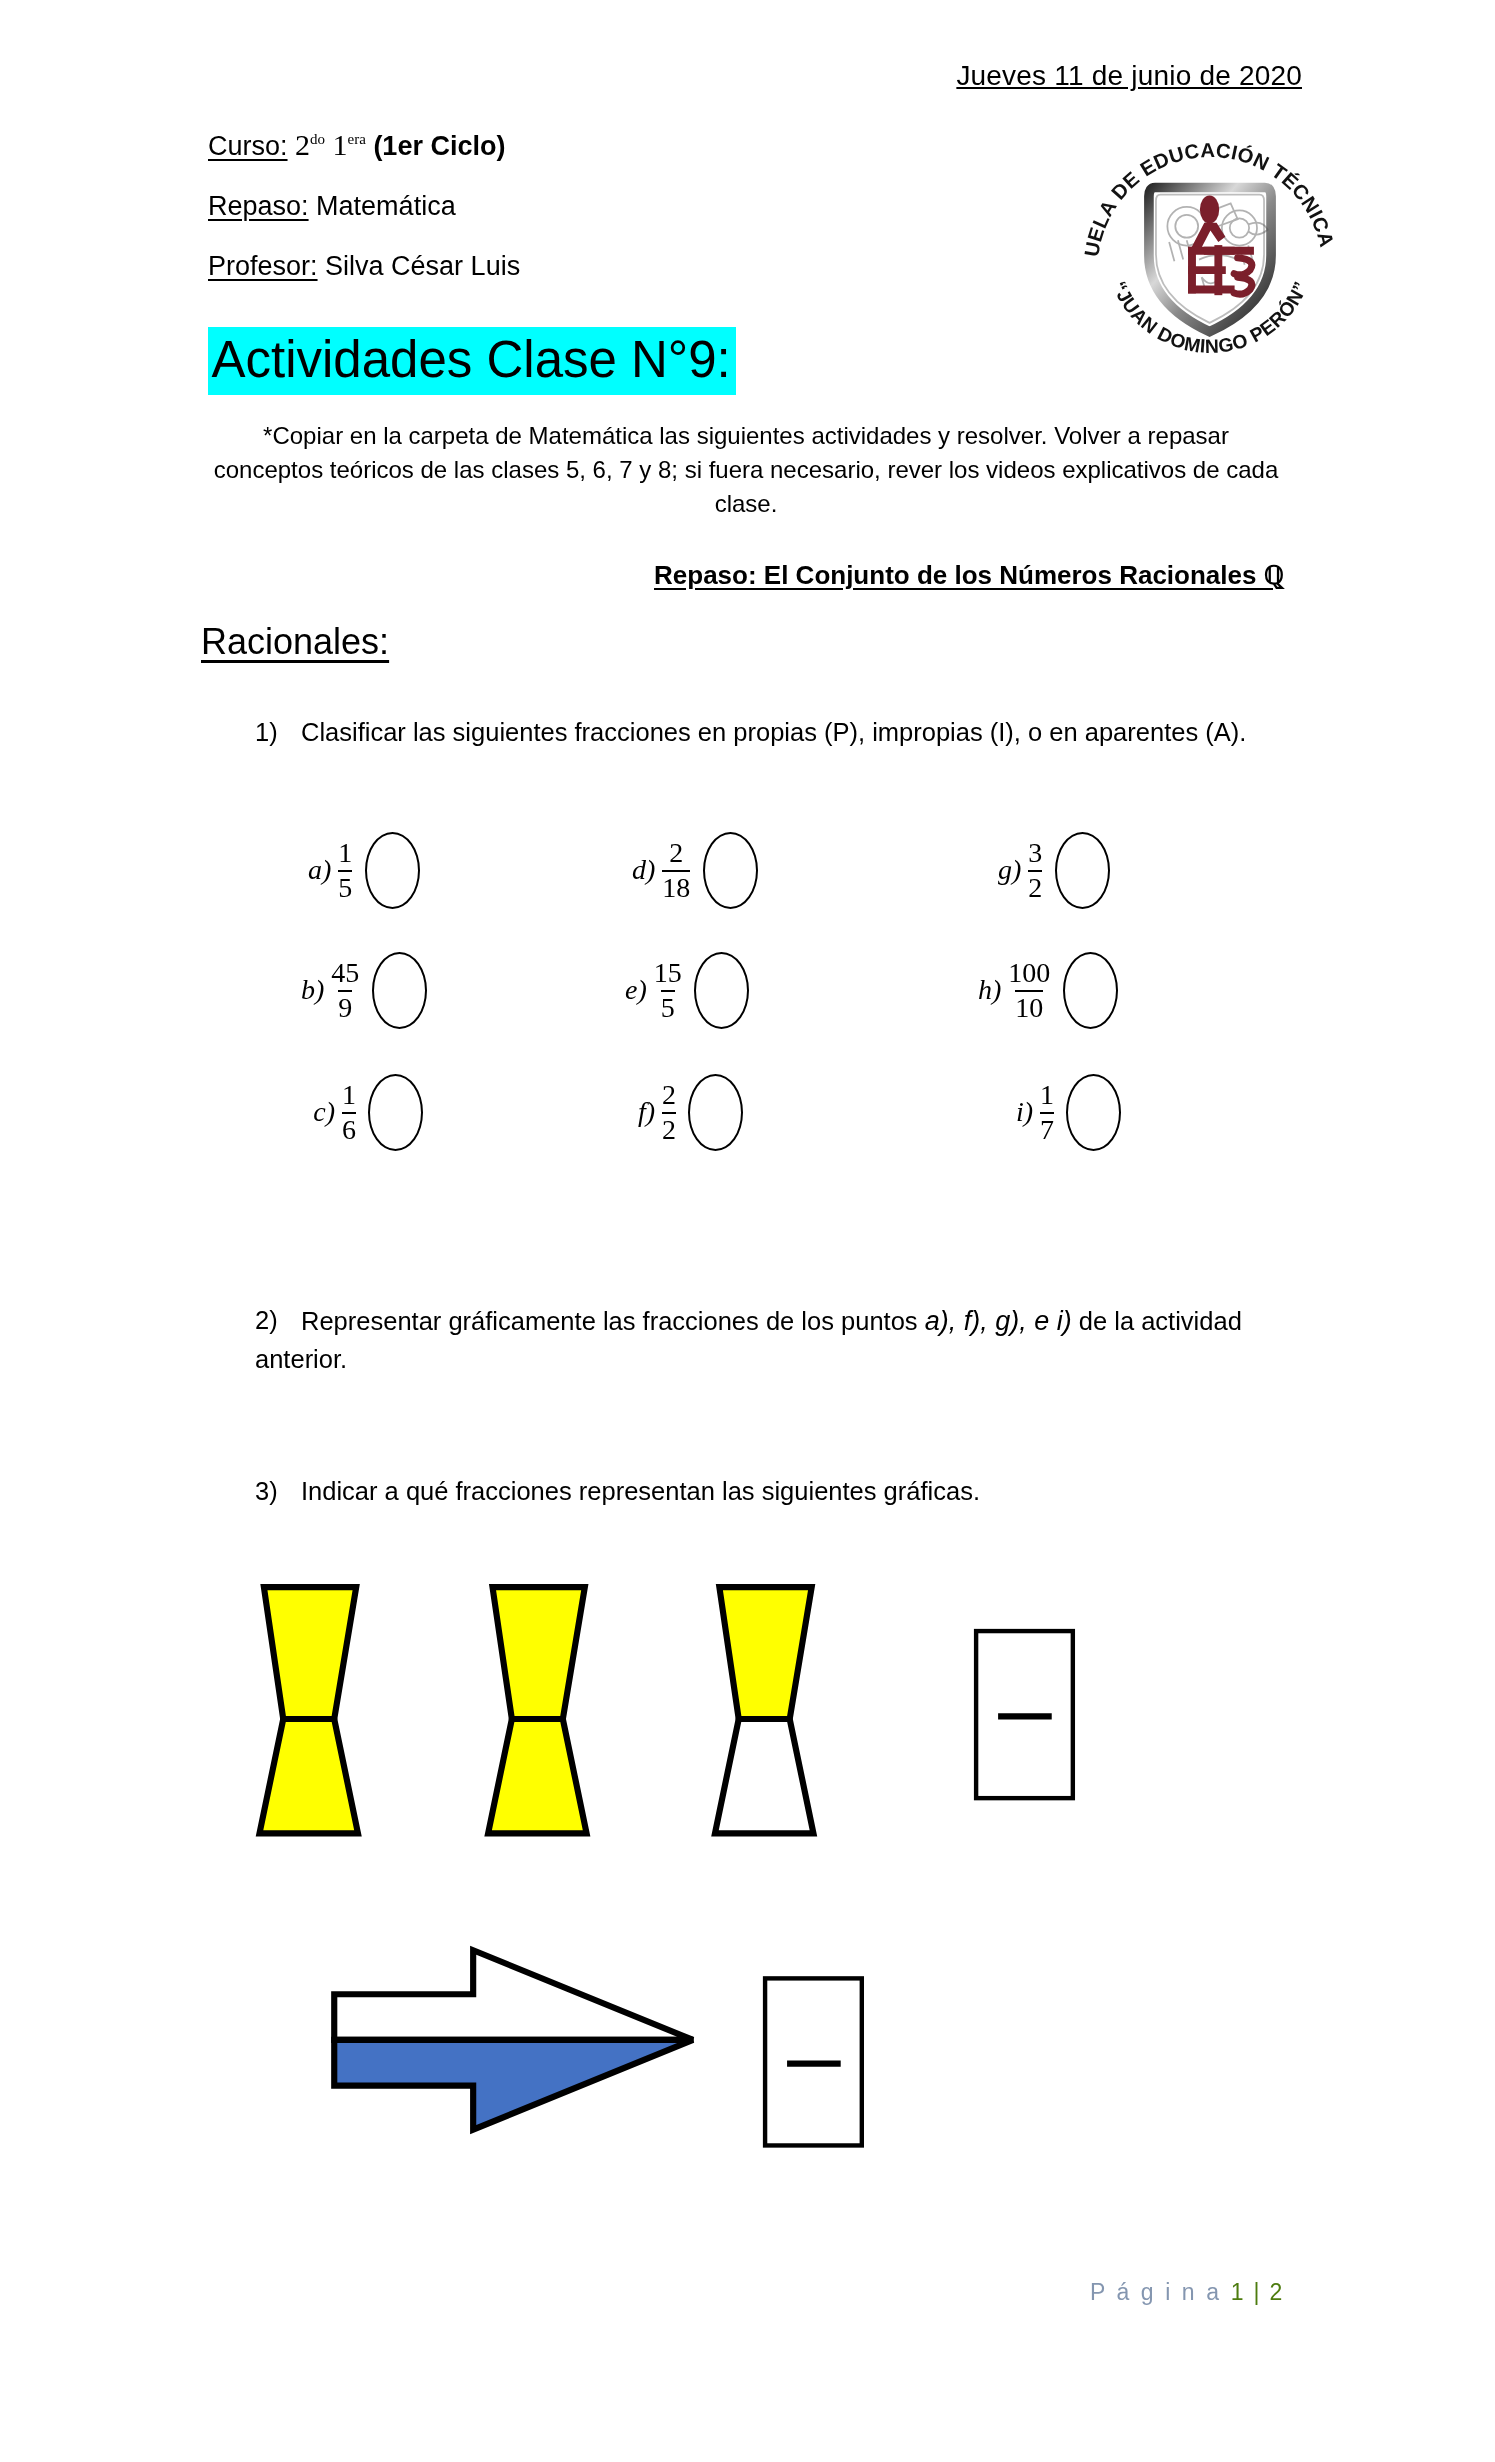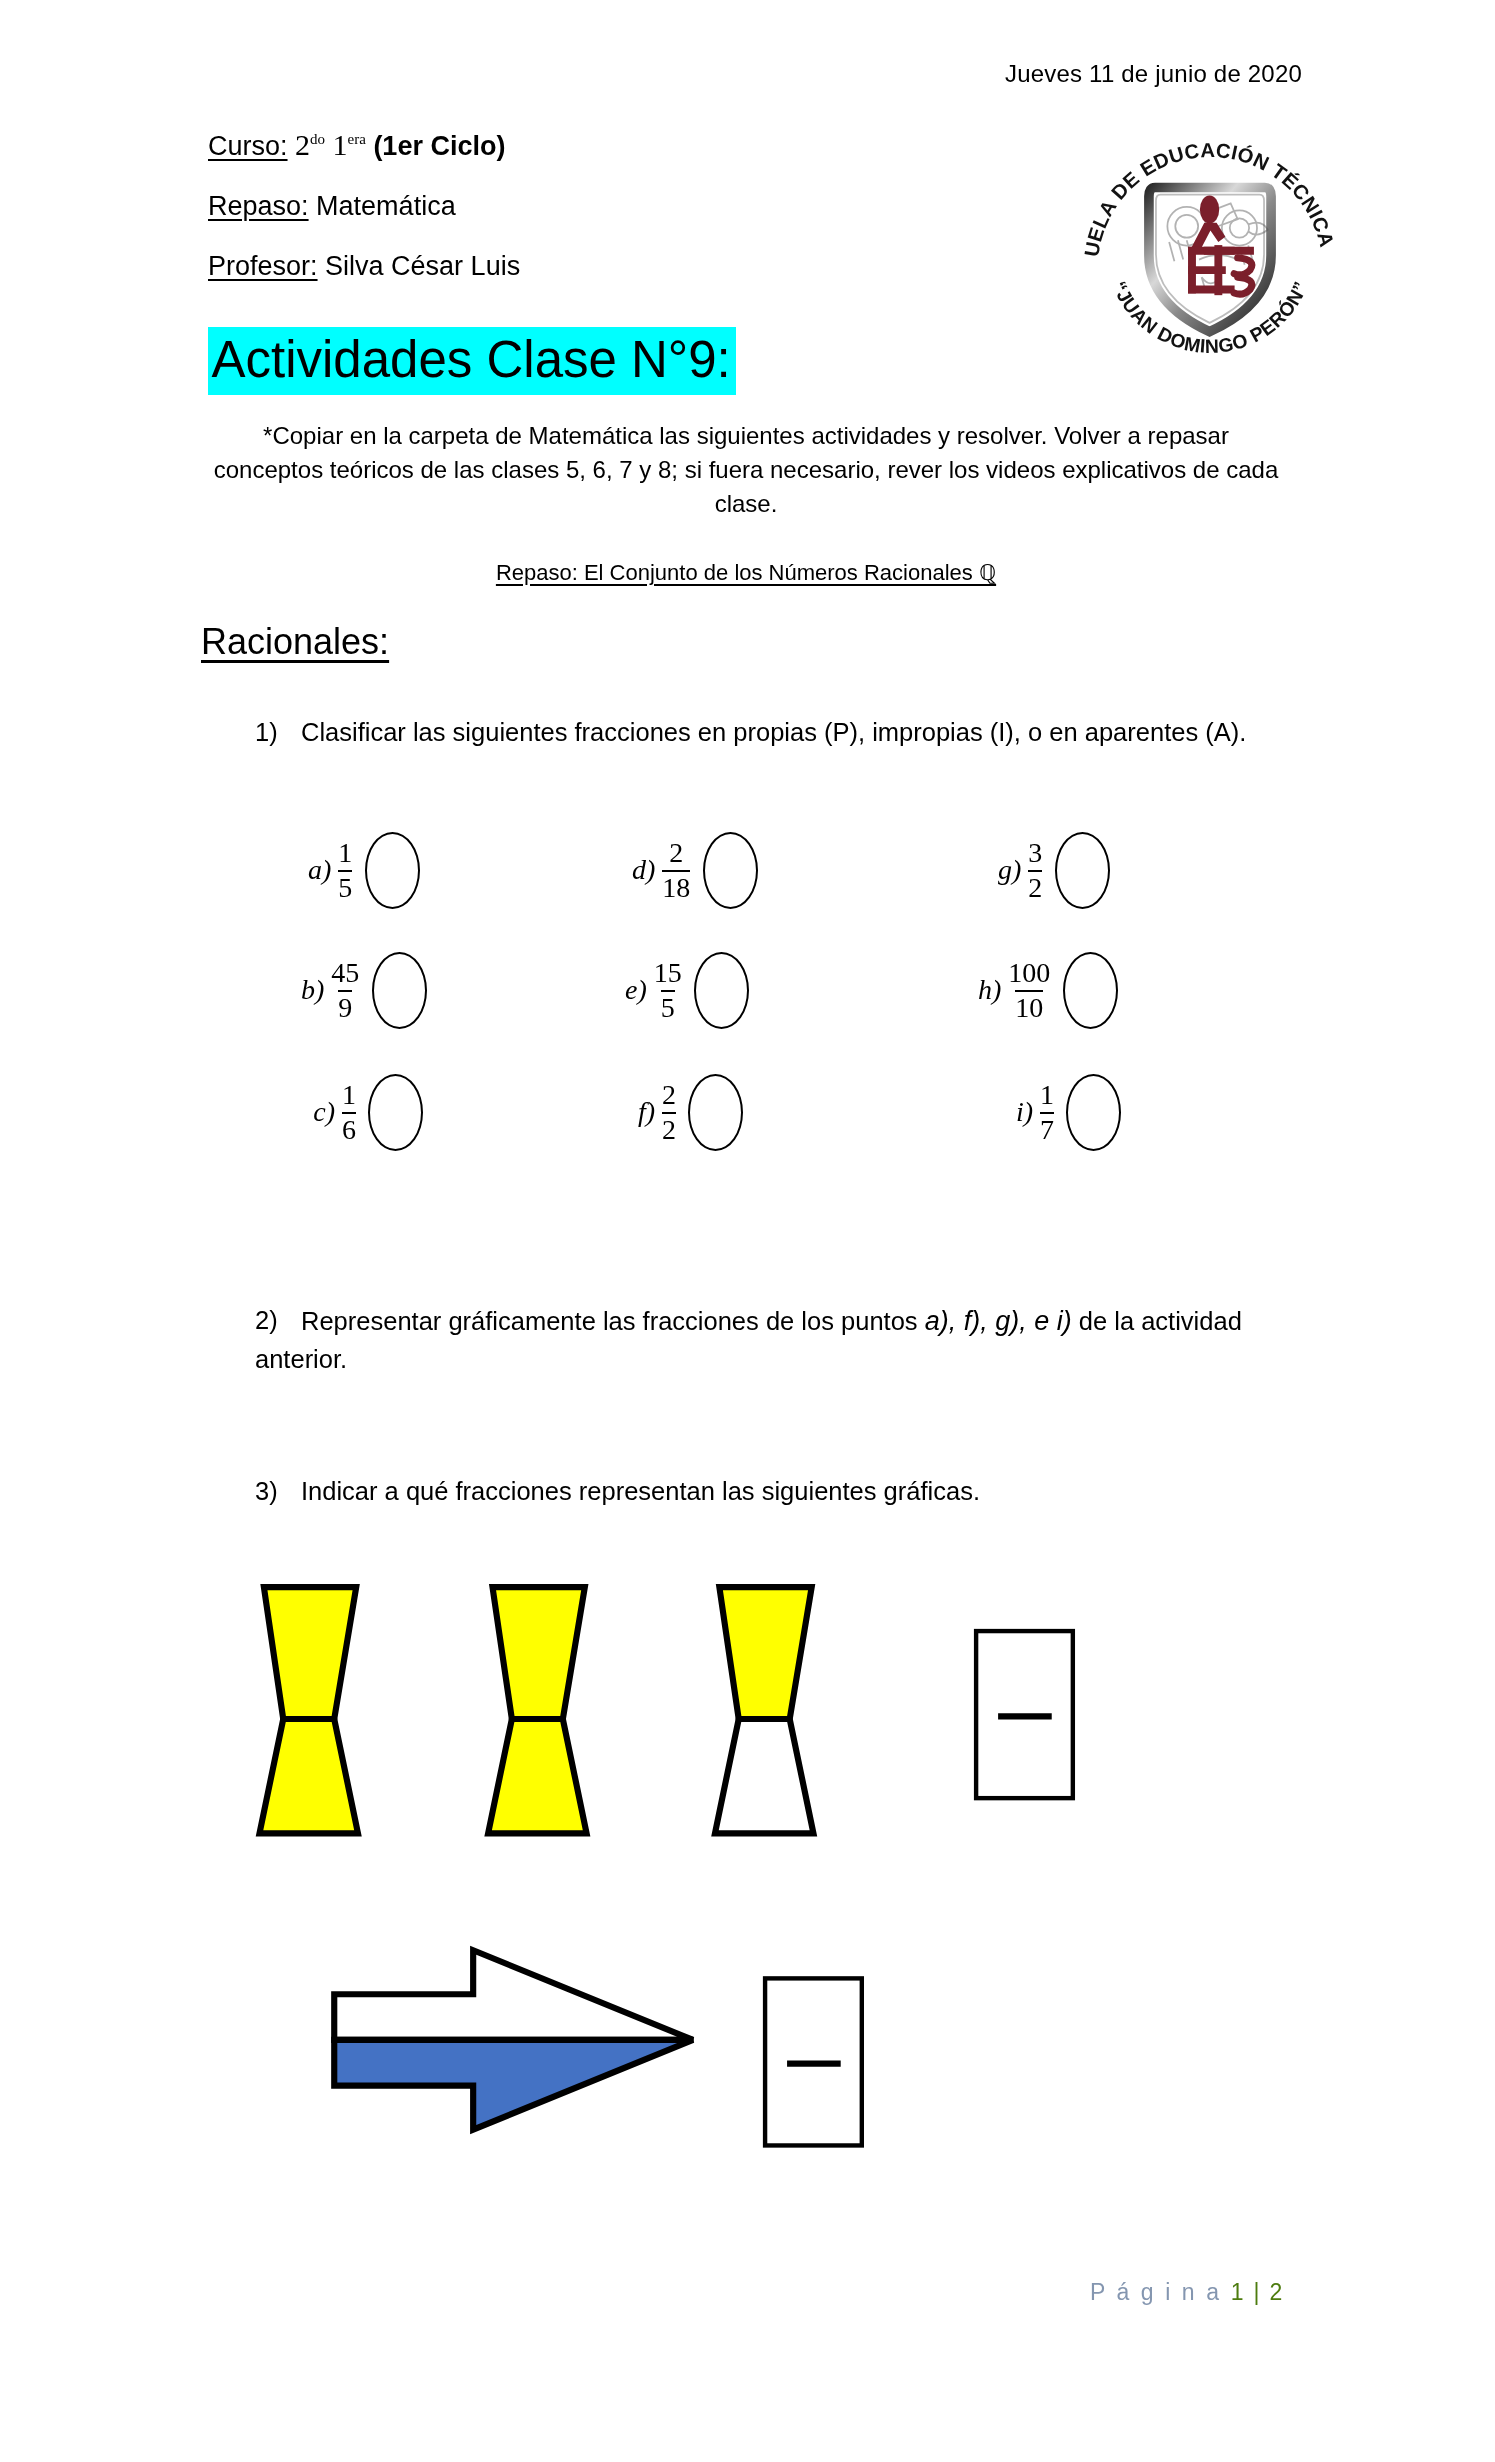--- a/index.html
+++ b/index.html
@@ -21,22 +21,23 @@
     background: #ffffff;
   }
 
   
   .date-line {
     position: absolute;
     left: 0;
     top: 60px;
     width: 1302px;
     text-align: right;
-    font-size: 24px;
+    font-size: 28px;
     letter-spacing: 0.2px;
+    text-decoration: underline;
   }
 
   .meta {
     position: absolute;
     left: 208px;
     top: 130px;
     width: 791px;
   }
   .meta-row {
     font-size: 27px;
@@ -76,23 +77,23 @@
     font-size: 24px;
     line-height: 1.42;
     text-align: center;
   }
 
   .repaso {
     position: absolute;
     left: 208px;
     top: 556px;
     width: 1076px;
-    text-align: center;
-    font-size: 22px;
-    font-weight: normal;
+    text-align: right;
+    font-size: 26px;
+    font-weight: bold;
   }
   .repaso span.inner {
     text-decoration: underline;
     text-underline-offset: 4.4px;
   }
 
   .actividades {
     position: absolute;
     left: 201px;
     top: 621px;

